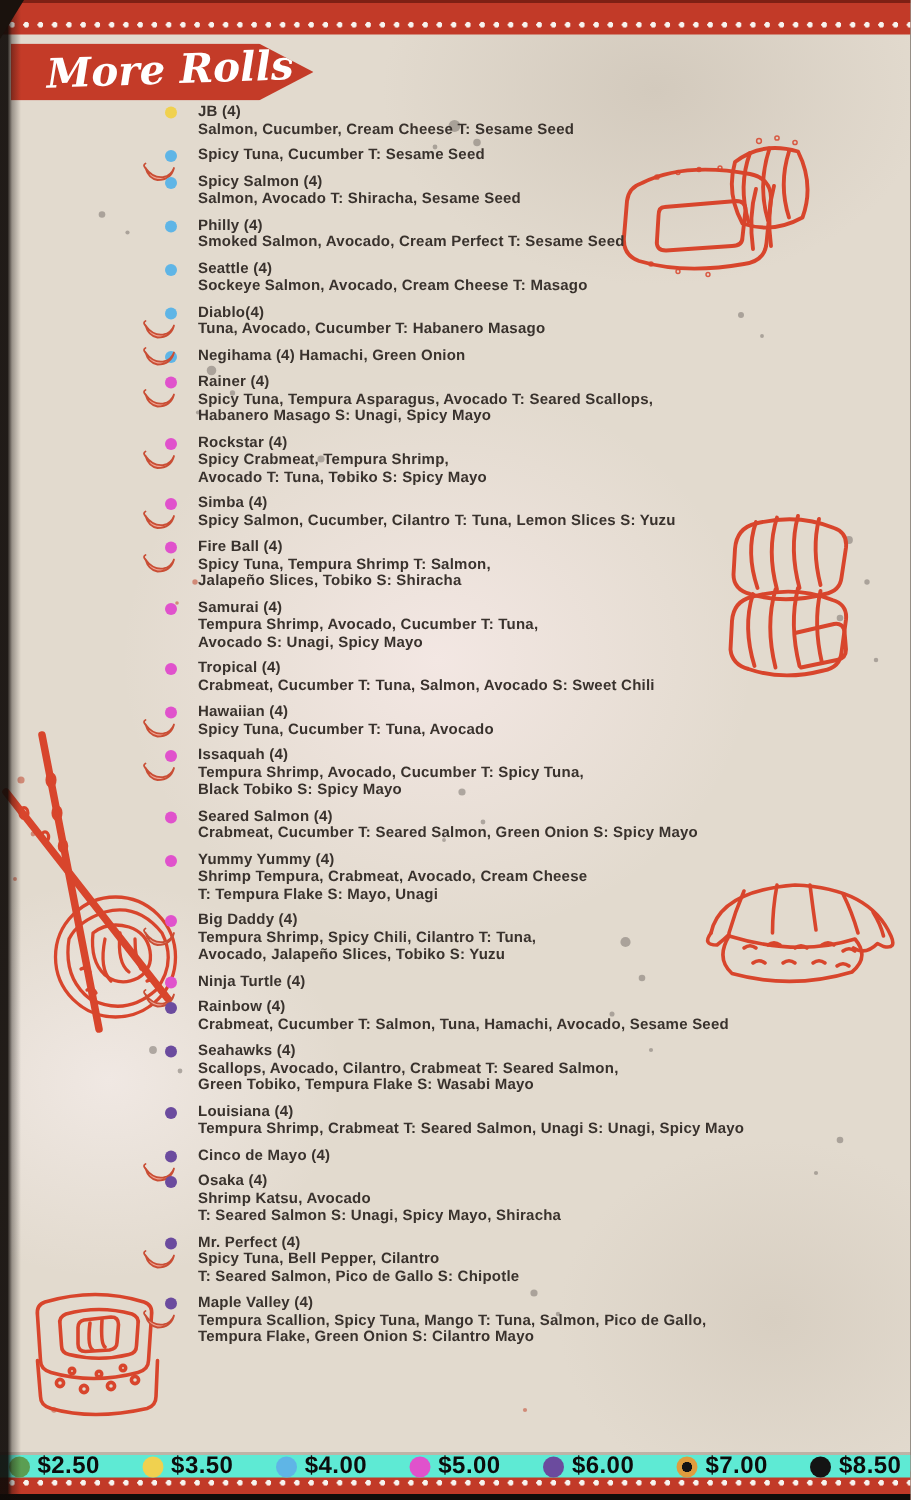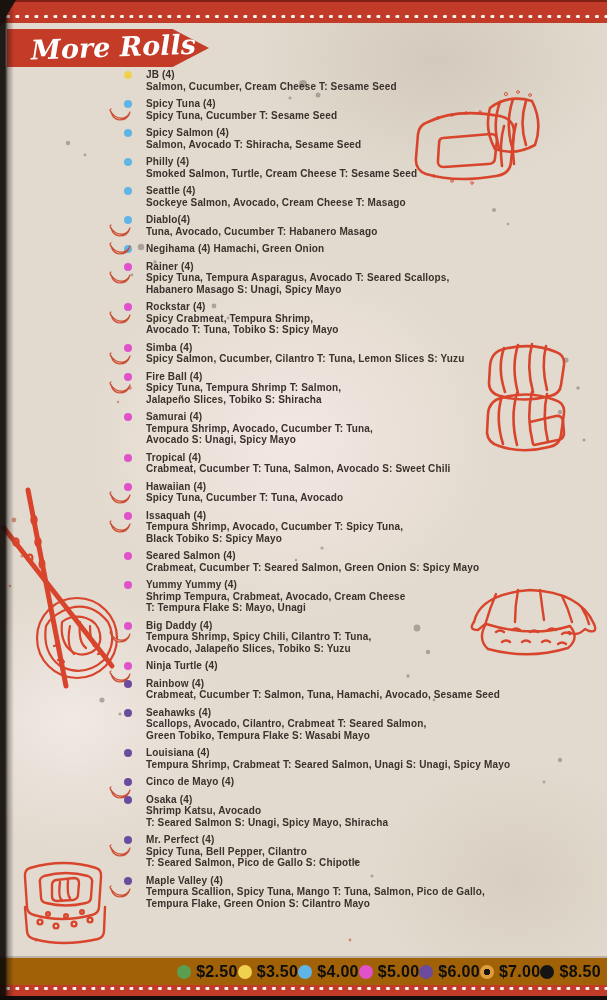--- a/index.html
+++ b/index.html
@@ -36,35 +36,35 @@
     background:#c43b28;
     clip-path:polygon(0 0,82% 0,100% 50%,82% 100%,0 100%);
     display:flex;align-items:center;
   }
   .banner .title{
     font-family:"DejaVu Serif",serif;font-style:italic;font-weight:bold;
     color:#fff;font-size:27px;line-height:36px;padding-left:24px;
     transform:rotate(-2deg);letter-spacing:0px;white-space:nowrap;
   }
   .menu{
-    position:absolute;left:146px;top:69px;width:461px;z-index:4;
+    position:absolute;left:132px;top:69px;width:461px;z-index:4;
   }
   .item{position:relative;margin-bottom:6px;color:#39322d;}
   .item .dot{
     position:absolute;left:-22px;top:2px;width:8px;height:8px;border-radius:50%;
     background:#999;
   }
   .item .chili{position:absolute;left:-37px;top:10px;width:23px;height:13px;}
   .item.inline .chili{top:-1px;}
   .name,.desc{font-size:10px;font-weight:bold;line-height:11.5px;letter-spacing:.15px;}
   .desc{white-space:pre-line;}
   .desc:empty{display:none;}
   .legend{
-    position:absolute;left:0;right:0;bottom:15px;height:27px;z-index:30;
-    background:#a16207;display:flex;align-items:center;justify-content:flex-end;
+    position:absolute;left:0;right:0;bottom:15px;height:15px;z-index:30;
+    background:#5eead4;display:flex;align-items:center;justify-content:space-between;
     padding:0 6px;box-shadow:0 -2px 0 rgba(120,110,95,.35);
   }
   .lg{display:flex;align-items:center;gap:5px;}
   .lgdot{width:14px;height:14px;border-radius:50%;flex:0 0 auto;}
   .lgprice{font-size:16px;font-weight:bold;color:#0d0d0d;letter-spacing:.3px;}
   .illus{position:absolute;z-index:2;}
   .illus path,.illus rect,.illus circle,.illus ellipse,.illus line{
     stroke:#d8452c;fill:none;stroke-linecap:round;stroke-linejoin:round;
   }
   .splat{position:absolute;inset:0;z-index:1;pointer-events:none;}
@@ -245,38 +245,37 @@
       <div class="desc">Salmon, Cucumber, Cream Cheese T: Sesame Seed</div>
     </div>
   </div>
     <div class="item">
     <span class="dot" style="background: rgb(95, 181, 230);"></span>
     <svg class="chili" viewBox="0 0 23 13">
       <path d="M2 4 Q7 11 14 10 Q19 9 21 4 Q19 12 10 12 Q4 11 2 4 Z" fill="#efa493" stroke="#c94e35" stroke-width="1.2" stroke-linejoin="round"></path>
       <path d="M2 4 q-2 -2 0 -3" fill="none" stroke="#c94e35" stroke-width="1.2" stroke-linecap="round"></path>
     </svg>
     <div class="txt">
-      <div class="name">Spicy Tuna (4)</div>
       <div class="desc">Spicy Tuna, Cucumber T: Sesame Seed</div>
     </div>
   </div>
     <div class="item">
     <span class="dot" style="background: rgb(95, 181, 230);"></span>
 
     <div class="txt">
       <div class="name">Spicy Salmon (4)</div>
       <div class="desc">Salmon, Avocado T: Shiracha, Sesame Seed</div>
     </div>
   </div>
     <div class="item">
     <span class="dot" style="background: rgb(95, 181, 230);"></span>
 
     <div class="txt">
       <div class="name">Philly (4)</div>
-      <div class="desc">Smoked Salmon, Turtle, Cream Cheese T: Sesame Seed</div>
+      <div class="desc">Smoked Salmon, Avocado, Cream Perfect T: Sesame Seed</div>
     </div>
   </div>
     <div class="item">
     <span class="dot" style="background: rgb(95, 181, 230);"></span>
 
     <div class="txt">
       <div class="name">Seattle (4)</div>
       <div class="desc">Sockeye Salmon, Avocado, Cream Cheese T: Masago</div>
     </div>
   </div>

